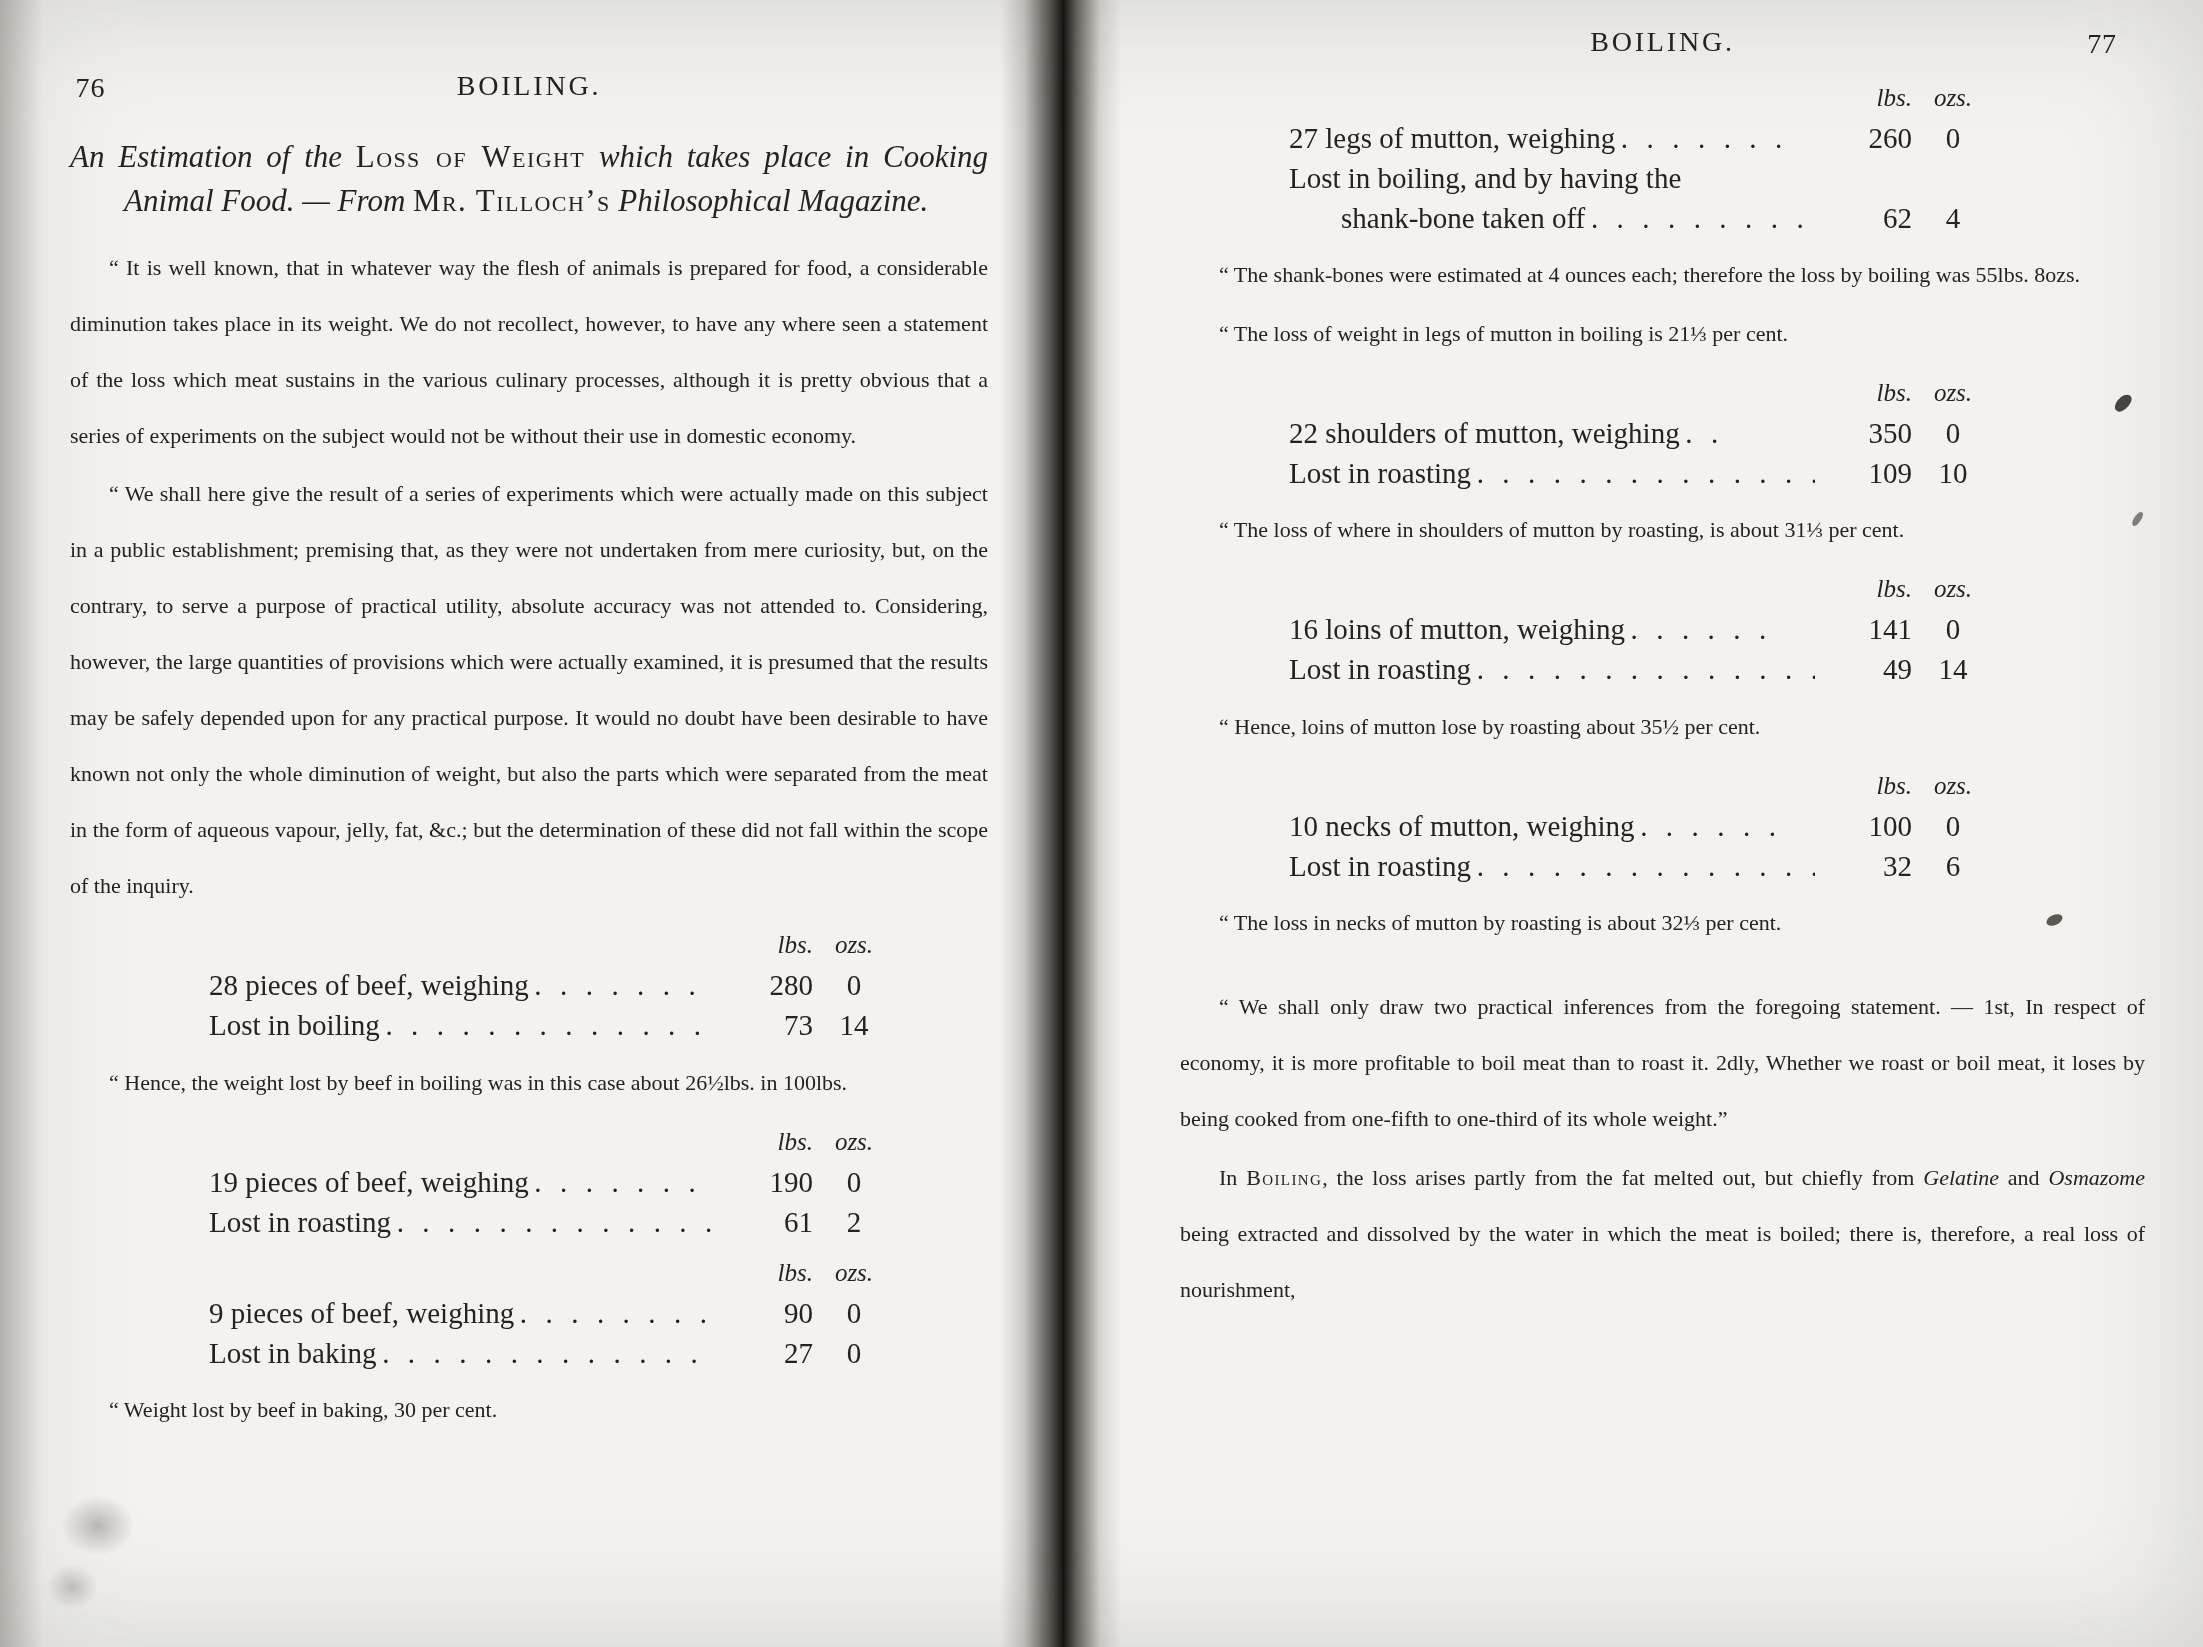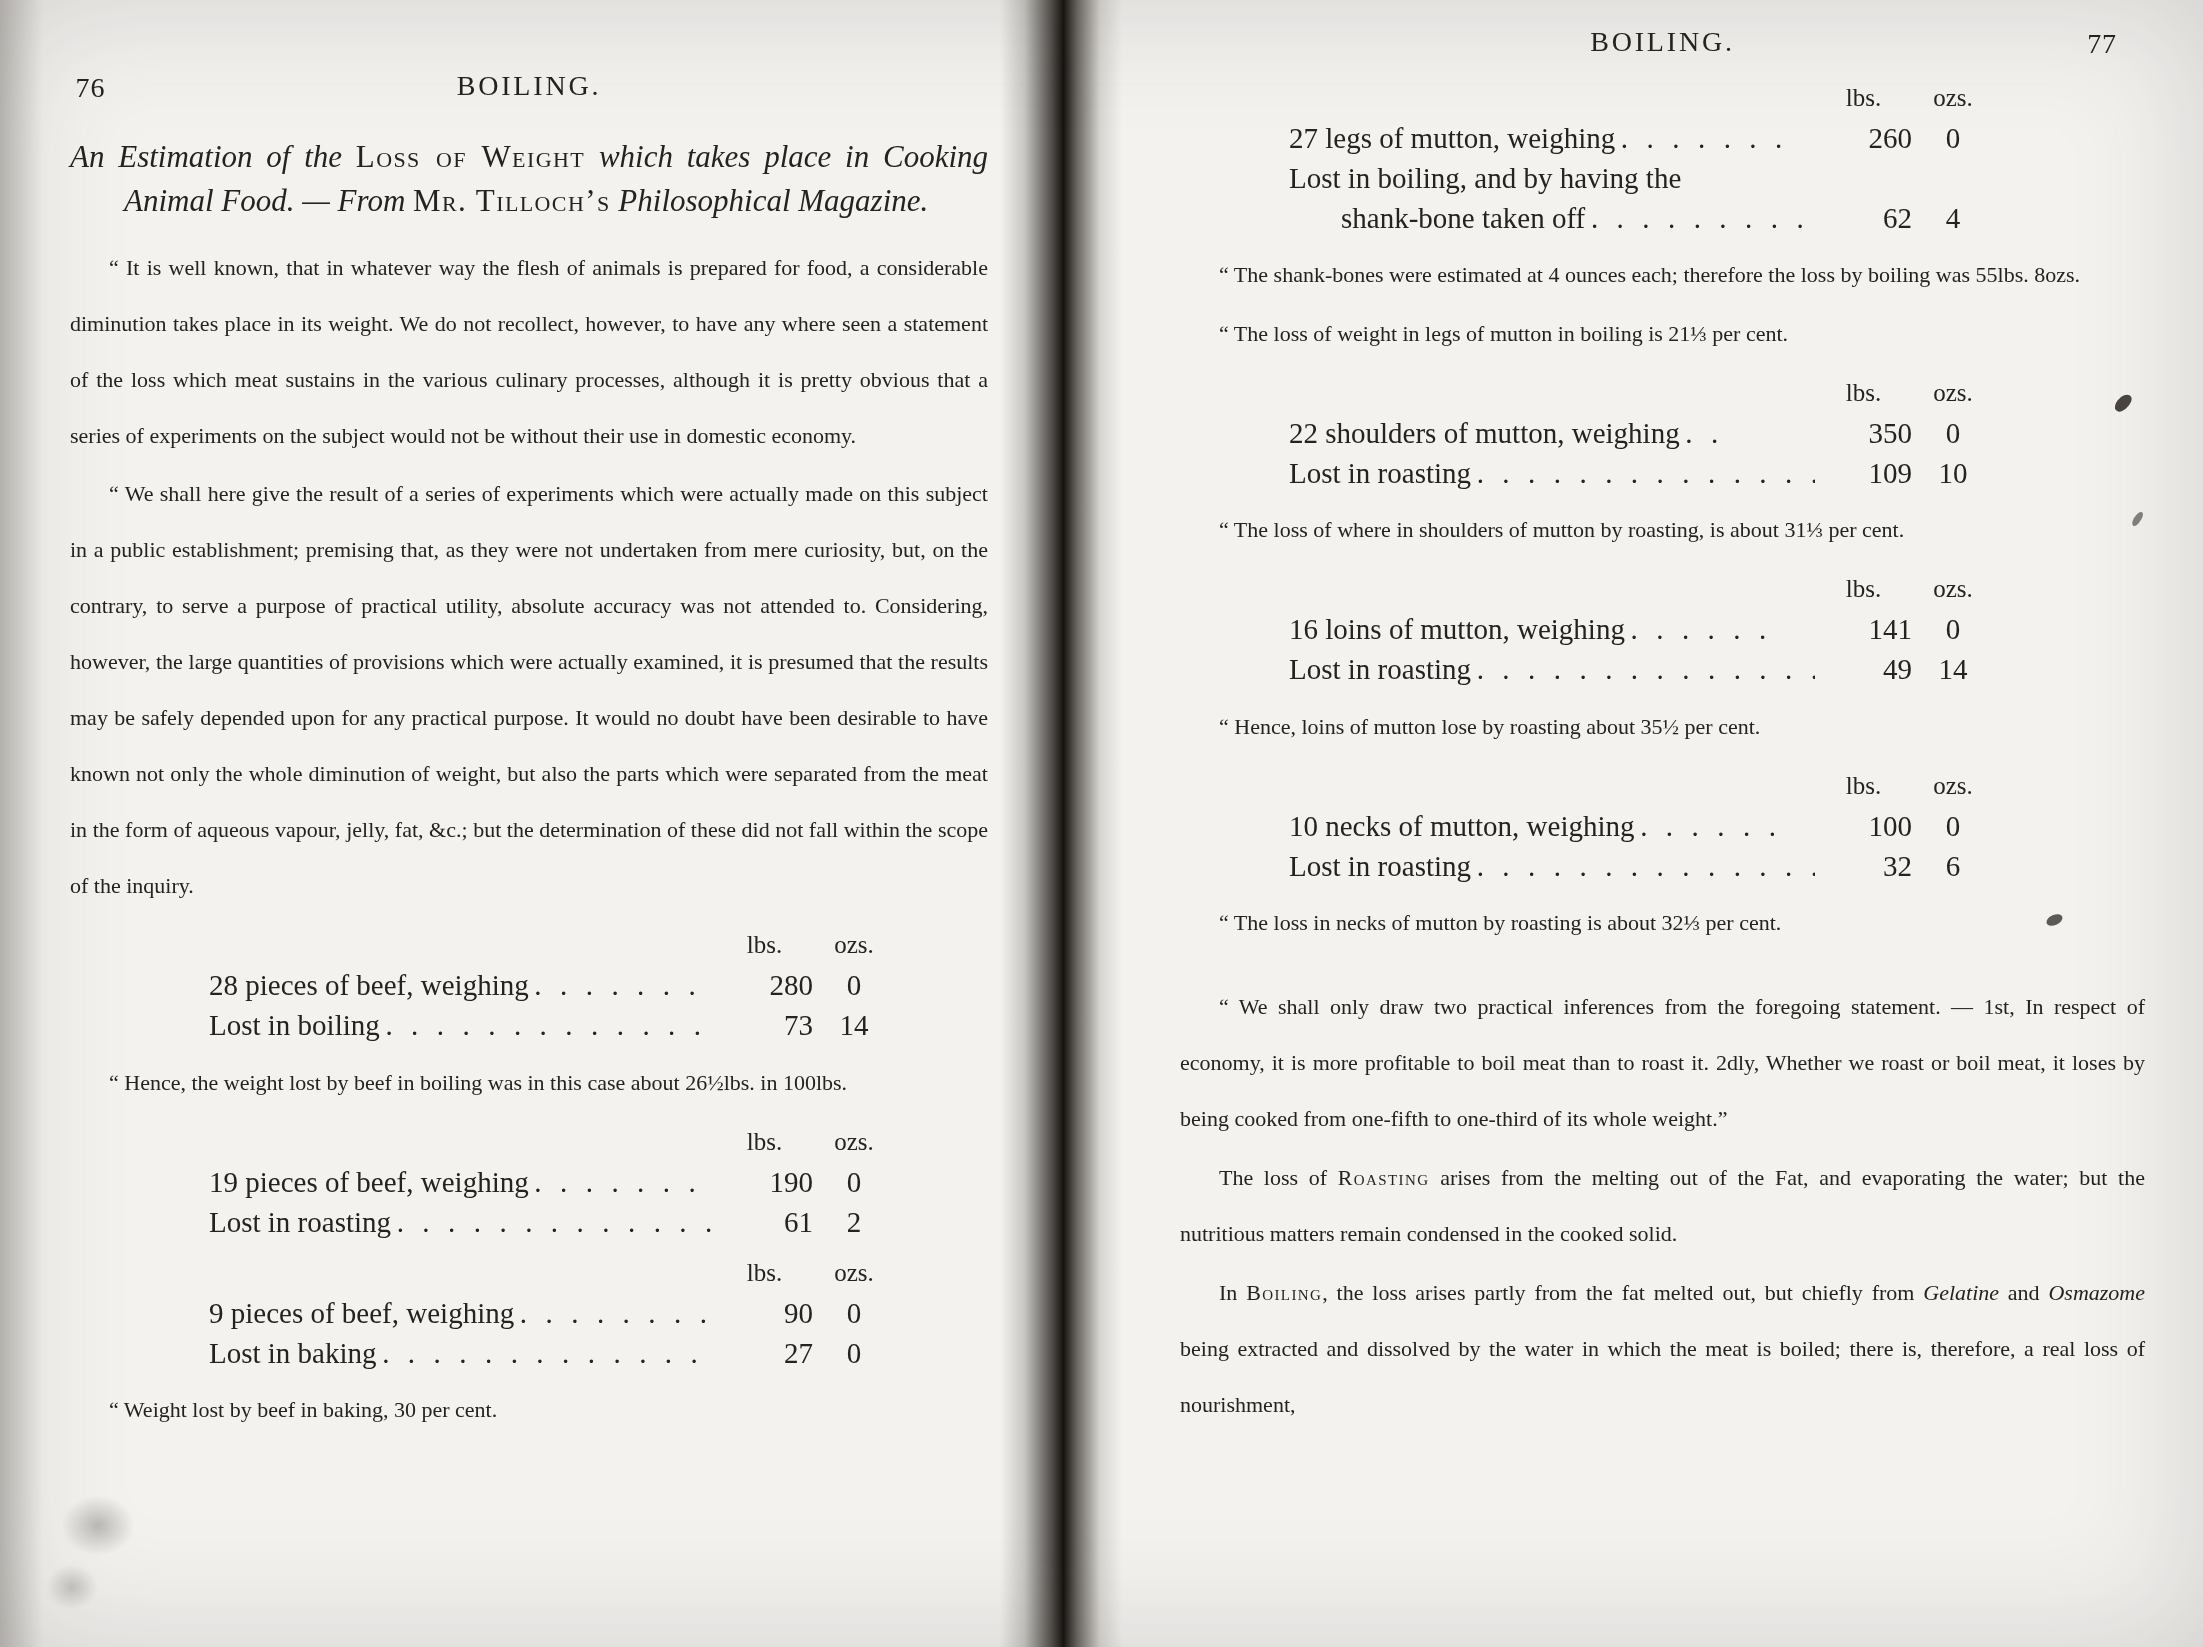--- a/index.html
+++ b/index.html
@@ -29,21 +29,21 @@
   .gap-top{margin-top:28px;}
   .tbl{margin:11px 0 9.3px 139px;width:686px;font-size:29px;line-height:40px;}
   .tbl-r{margin-left:109px;width:705px;}
   .trow{display:flex;align-items:baseline;}
   .tfill{flex:1;}
   .tlabel{white-space:nowrap;}
   .tindent{padding-left:52px;}
   .tdots{flex:1;overflow:hidden;white-space:nowrap;padding:0 5.6px;letter-spacing:5.6px;}
   .tlbs{width:97px;text-align:right;flex:none;}
   .tozs{width:82px;text-align:center;flex:none;}
-  .th{font-size:25px;text-align:center;}
+  .th{font-style:italic;font-size:25px;}
   .stain{position:absolute;pointer-events:none;}
   .stain1{left:61px;top:1495px;width:74px;height:61px;border-radius:50%;
        background:radial-gradient(ellipse,rgba(85,80,74,0.35),rgba(85,80,74,0) 70%);}
   .stain2{left:46px;top:1564px;width:52px;height:46px;border-radius:50%;
        background:radial-gradient(ellipse,rgba(85,80,74,0.28),rgba(85,80,74,0) 70%);}
   .speck1{left:2117px;top:393px;width:12px;height:20.4px;background:#2b2723;
        border-radius:60% 40% 55% 45%;transform:rotate(38deg);opacity:.85;}
   .speck2{left:2134px;top:511px;width:7.4px;height:16px;background:#3a352f;
        border-radius:60% 40% 55% 45%;transform:rotate(30deg);opacity:.6;}
   .speck3{left:2046px;top:915px;width:16.7px;height:10.2px;background:#2b2723;
@@ -227,21 +227,20 @@
         <span class="tdots">. . . . . . . . . . . . . . . . . . .</span>
         <span class="tlbs">32</span>
         <span class="tozs">6</span>
       </div>
     </div>
 
     <p class="para">“ The loss in necks of mutton by roasting is about 32⅓ per cent.</p>
 
     <p class="para gap-top">“ We shall only draw two practical inferences from the foregoing statement. — 1st, In respect of economy, it is more profitable to boil meat than to roast it.  2dly, Whether we roast or boil meat, it loses by being cooked from one-fifth to one-third of its whole weight.”</p>
 
-    <p class="para"><span>The loss of </span><span class="sc">Roasting</span><span> arises from the melting out of the Fat, and evaporating the water; but the nutritious matters remain condensed in the cooked solid.</span></p>
 
     <p class="para"><span>In </span><span class="sc">Boiling</span><span>, the loss arises partly from the fat melted out, but chiefly from </span><span class="ital">Gelatine</span><span> and </span><span class="ital">Osmazome</span><span> being extracted and dissolved by the water in which the meat is boiled; there is, therefore, a real loss of nourishment,</span></p>
   </div>
 
   <div class="gutter"></div>
   <div class="edge-left"></div>
   <div class="stain stain1"></div>
   <div class="stain stain2"></div>
   <div class="stain speck1"></div>
   <div class="stain speck2"></div>

